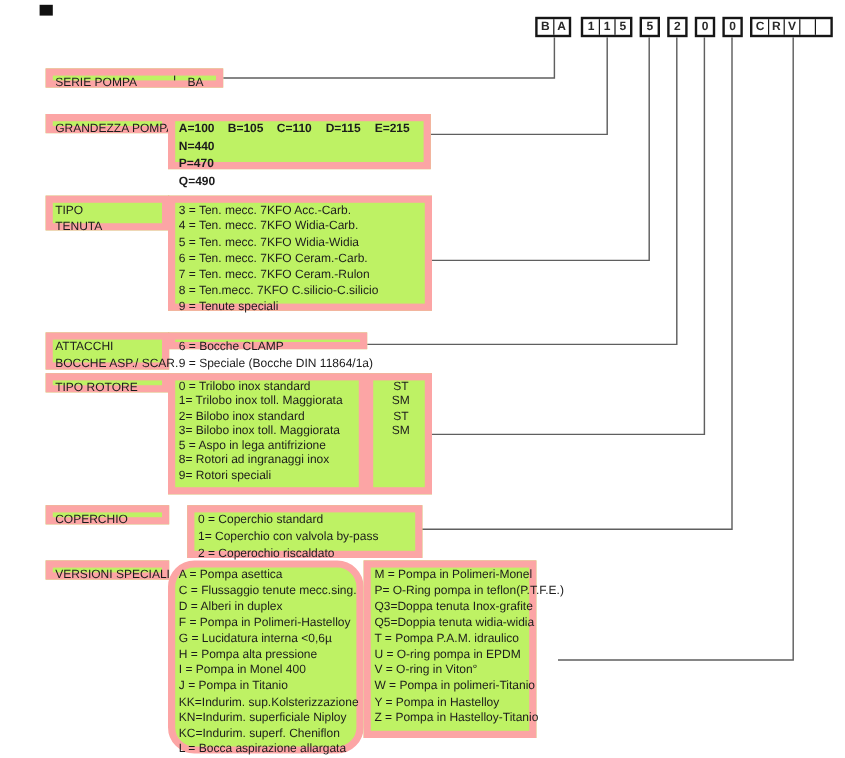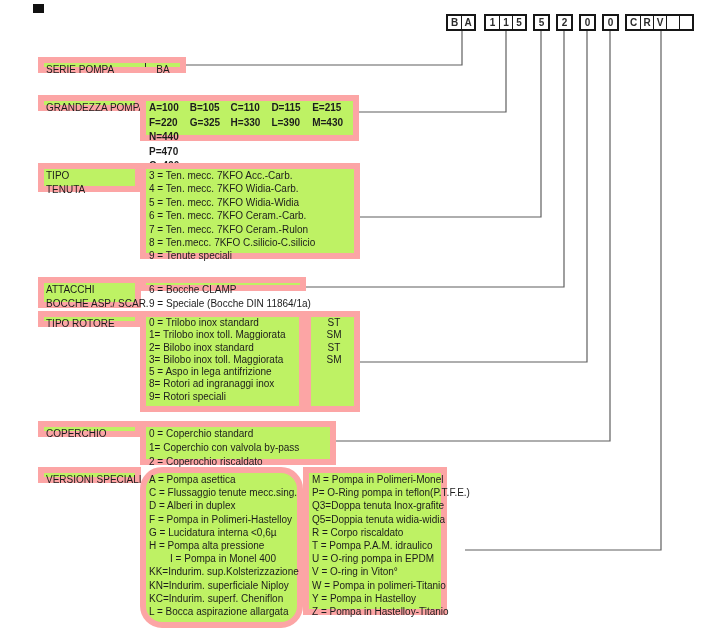--- a/index.html
+++ b/index.html
@@ -90,27 +90,20 @@
     <div class="lb-line">GRANDEZZA POMPA</div>
   </div>
   <div class="contentbox" style="left:140px; top:95px; width:219px; height:46px;">
     <div class="row cells" style="line-height:14.5px;">
       <span>A=100</span>
         <span>B=105</span>
         <span>C=110</span>
         <span>D=115</span>
         <span>E=215</span>
     </div>
-    <div class="row cells" style="line-height:14.5px;">
-      <span>F=220</span>
-        <span>G=325</span>
-        <span>H=330</span>
-        <span>L=390</span>
-        <span>M=430</span>
-    </div>
     <div class="row cells" style="line-height:14.5px;flex-direction:column;">
       <span>N=440</span>
         <span>P=470</span>
         <span>Q=490</span>
         <span></span>
         <span></span>
     </div>
   </div>
 
   <div class="labelbox" style="top:163px; height:29px;">
@@ -151,48 +144,48 @@
   <div class="contentbox" style="left:305px; top:311px; width:55px; height:101px;">
     <div class="row flagcol" style="line-height:12.3px;">ST</div>
     <div class="row flagcol" style="line-height:12.3px;">SM</div>
     <div class="row flagcol" style="line-height:12.3px;">ST</div>
     <div class="row flagcol" style="line-height:12.3px;">SM</div>
   </div>
 
   <div class="labelbox" style="top:421px; height:16px;">
     <div class="lb-line">COPERCHIO</div>
   </div>
-  <div class="contentbox" style="left:140px; top:421px; width:196px; height:44px;">
+  <div class="contentbox" style="left:156px; top:421px; width:196px; height:44px;">
     <div class="row" style="line-height:14px;">0 = Coperchio standard</div>
     <div class="row" style="line-height:14px;">1= Coperchio con valvola by-pass</div>
     <div class="row" style="line-height:14px;">2 = Coperochio riscaldato</div>
   </div>
 
   <div class="labelbox" style="top:467px; height:16px;">
     <div class="lb-line">VERSIONI SPECIALI</div>
   </div>
   <div class="contentbox" style="left:140px; top:467px; width:163px; height:161px;border-radius:22px;">
     <div class="row" style="line-height:13.2px;">A = Pompa asettica</div>
     <div class="row" style="line-height:13.2px;">C = Flussaggio tenute mecc.sing.</div>
     <div class="row" style="line-height:13.2px;">D = Alberi in duplex</div>
     <div class="row" style="line-height:13.2px;">F = Pompa in Polimeri-Hastelloy</div>
     <div class="row" style="line-height:13.2px;">G = Lucidatura interna &lt;0,6µ</div>
     <div class="row" style="line-height:13.2px;">H = Pompa alta pressione</div>
-    <div class="row" style="line-height:13.2px;text-align:center;">I = Pompa in Monel 400</div>
+    <div class="row" style="line-height:13.2px;">I = Pompa in Monel 400</div>
+    <div class="row" style="line-height:13.2px;">J = Pompa in Titanio</div>
     <div class="row" style="line-height:13.2px;">KK=Indurim. sup.Kolsterizzazione</div>
     <div class="row" style="line-height:13.2px;">KN=Indurim. superficiale Niploy</div>
     <div class="row" style="line-height:13.2px;">KC=Indurim. superf. Cheniflon</div>
     <div class="row" style="line-height:13.2px;">L = Bocca aspirazione allargata</div>
   </div>
   <div class="contentbox" style="left:303px; top:467px; width:144px; height:148px;">
     <div class="row" style="line-height:13.2px;">M = Pompa in Polimeri-Monel</div>
     <div class="row" style="line-height:13.2px;">P= O-Ring pompa in teflon(P.T.F.E.)</div>
     <div class="row" style="line-height:13.2px;">Q3=Doppa tenuta Inox-grafite</div>
     <div class="row" style="line-height:13.2px;">Q5=Doppia tenuta widia-widia</div>
-    <div class="row" style="line-height:13.2px;">R = Corpo riscaldato</div>
     <div class="row" style="line-height:13.2px;">T = Pompa P.A.M. idraulico</div>
     <div class="row" style="line-height:13.2px;">U = O-ring pompa in EPDM</div>
     <div class="row" style="line-height:13.2px;">V = O-ring in Viton°</div>
     <div class="row" style="line-height:13.2px;">W = Pompa in polimeri-Titanio</div>
     <div class="row" style="line-height:13.2px;">Y = Pompa in Hastelloy</div>
     <div class="row" style="line-height:13.2px;">Z = Pompa in Hastelloy-Titanio</div>
   </div>
 
 </div>
 

